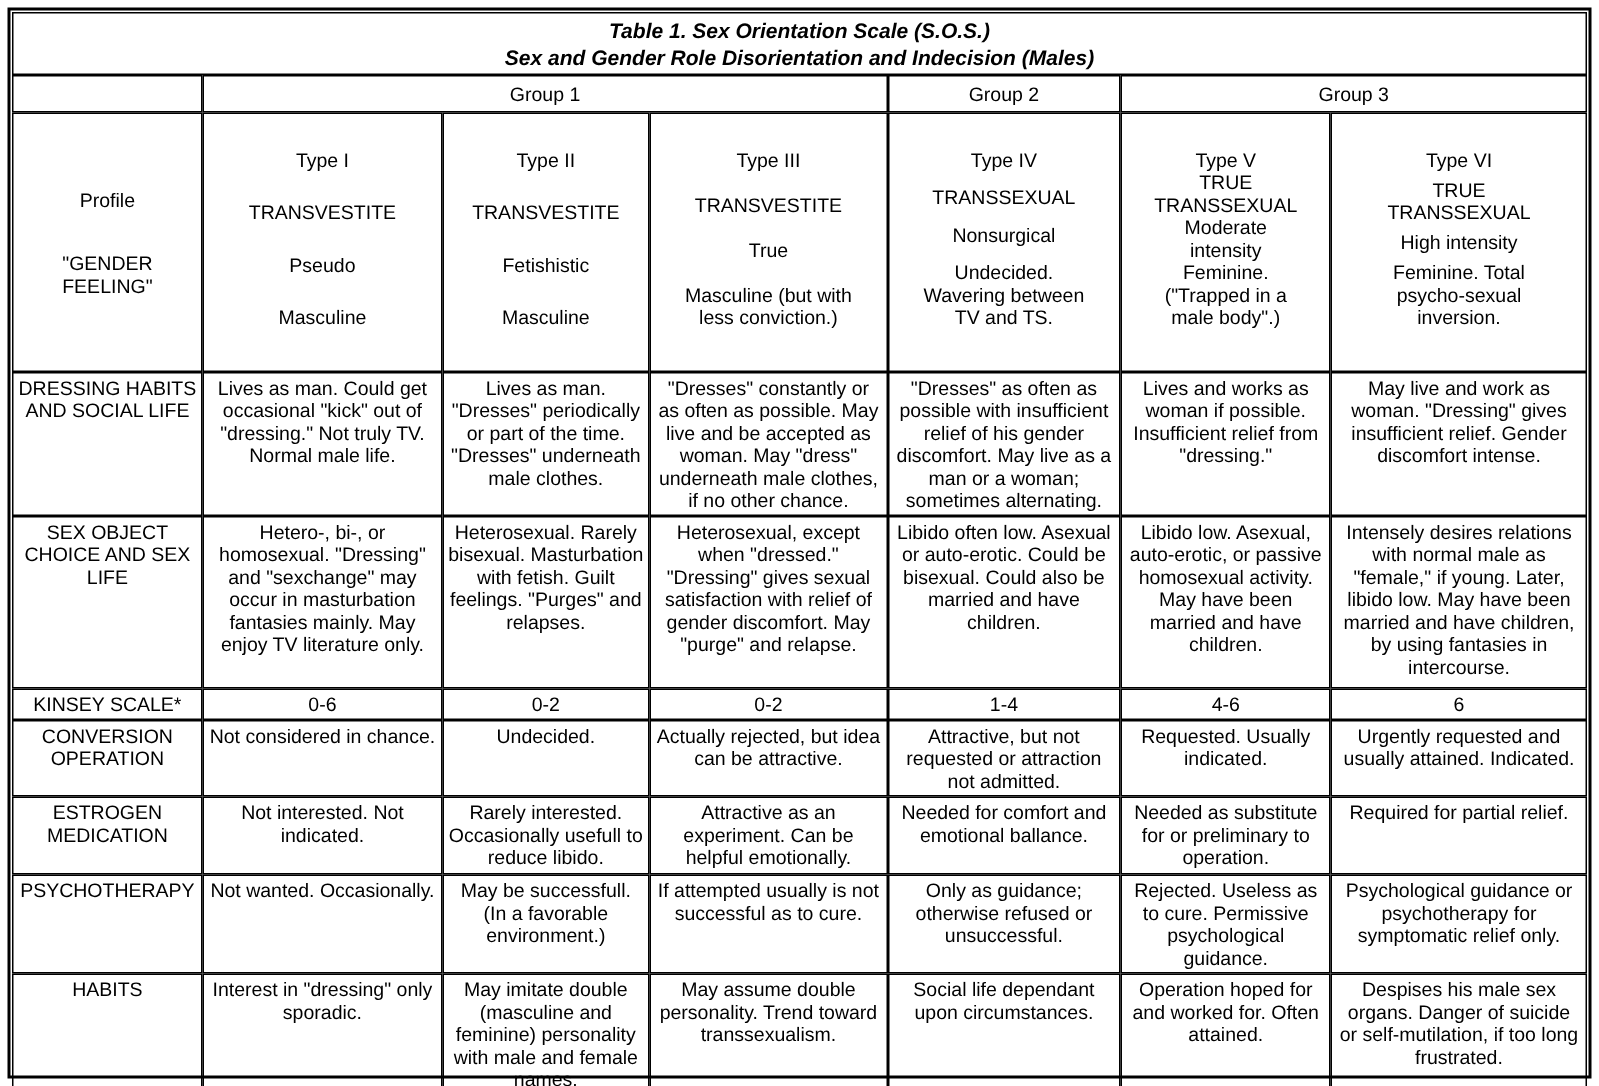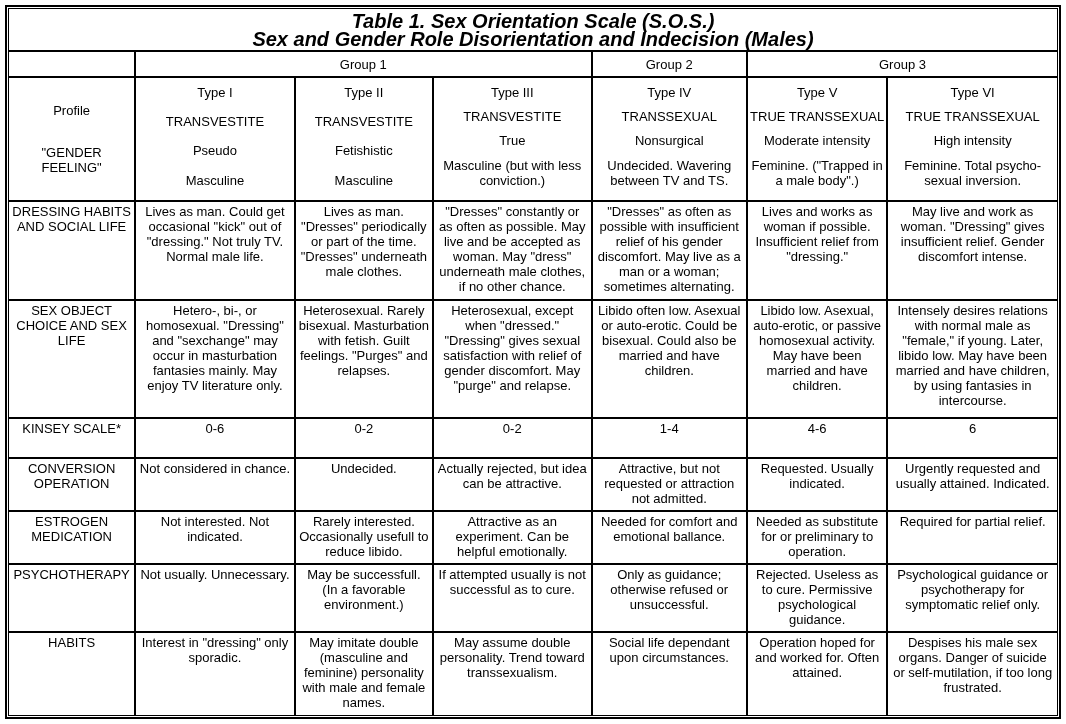--- a/index.html
+++ b/index.html
@@ -35,49 +35,49 @@
     padding: 2px 3px;
     font-size: 13px;
     line-height: 15px;
     text-align: center;
     vertical-align: top;
     overflow: hidden;
   }
   tr.r-title td {
     font-weight: bold;
     font-style: italic;
-    font-size: 20px;
+    font-size: 14px;
     line-height: 18px;
     vertical-align: middle;
   }
   tr.r-title { height: 38px; }
   tr.r-groups { height: 25px; }
   tr.r-groups td { vertical-align: middle; }
   tr.r-types { height: 120px; }
-  tr.r-types td { height: 120px; padding: 0; }
+  tr.r-types td { height: 120px; padding: 16px; }
   .vdist {
     display: flex;
     flex-direction: column;
     justify-content: space-between;
     height: 100%;
     box-sizing: border-box;
     padding: 7px 2px 12px 2px;
   }
   .vcenter {
     display: flex;
     flex-direction: column;
     justify-content: center;
     gap: 27px;
     height: 100%;
     box-sizing: border-box;
     padding: 2px;
   }
   tr.r-dressing { height: 94px; }
   tr.r-sexlife { height: 115px; }
-  tr.r-kinsey { height: 39px; margin-top: 27px; }
+  tr.r-kinsey { height: 21px; margin-top: 27px; }
   tr.r-conversion { height: 51px; }
   tr.r-estrogen { height: 52px; }
   tr.r-psycho { height: 56px; }
   tr.r-remarks { height: 76px; }
   tr.r-footer { height: 42px; }
   tr.r-footer td {
     text-align: left;
     vertical-align: top;
     padding: 3px 5px;
     line-height: 16px;
@@ -217,21 +217,21 @@
         <td>Not interested. Not indicated.</td>
         <td>Rarely interested. Occasionally usefull to reduce libido.</td>
         <td>Attractive as an experiment. Can be helpful emotionally.</td>
         <td>Needed for comfort and emotional ballance.</td>
         <td>Needed as substitute for or preliminary to operation.</td>
         <td>Required for partial relief.</td>
       </tr>
 
       <tr class="r-psycho">
         <td class="rowlabel">PSYCHOTHERAPY</td>
-        <td>Not usually. Unnecessary.</td>
+        <td>Not wanted. Occasionally.</td>
         <td>May be successfull. (In a favorable environment.)</td>
         <td>If attempted usually is not successful as to cure.</td>
         <td>Only as guidance; otherwise refused or unsuccessful.</td>
         <td>Rejected. Useless as to cure. Permissive psychological guidance.</td>
         <td>Psychological guidance or psychotherapy for symptomatic relief only.</td>
       </tr>
 
       <tr class="r-remarks">
         <td class="rowlabel">HABITS</td>
         <td>Interest in "dressing" only sporadic.</td>

